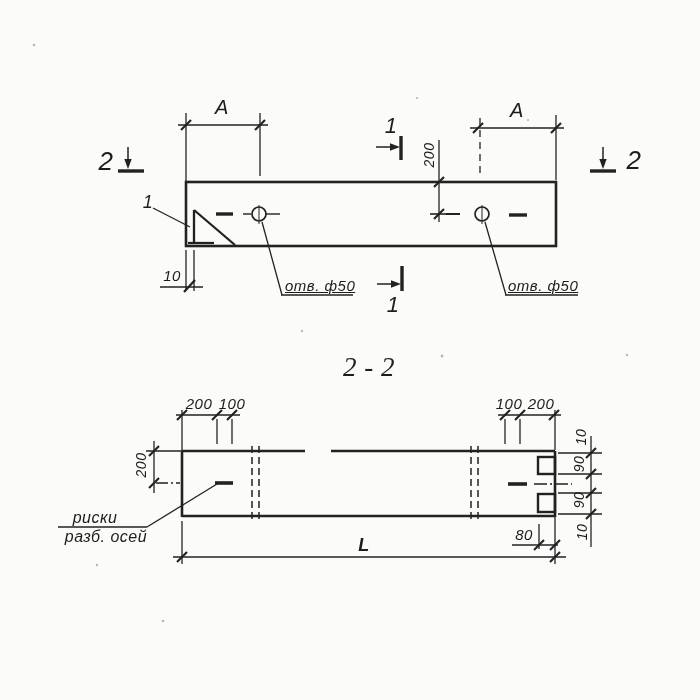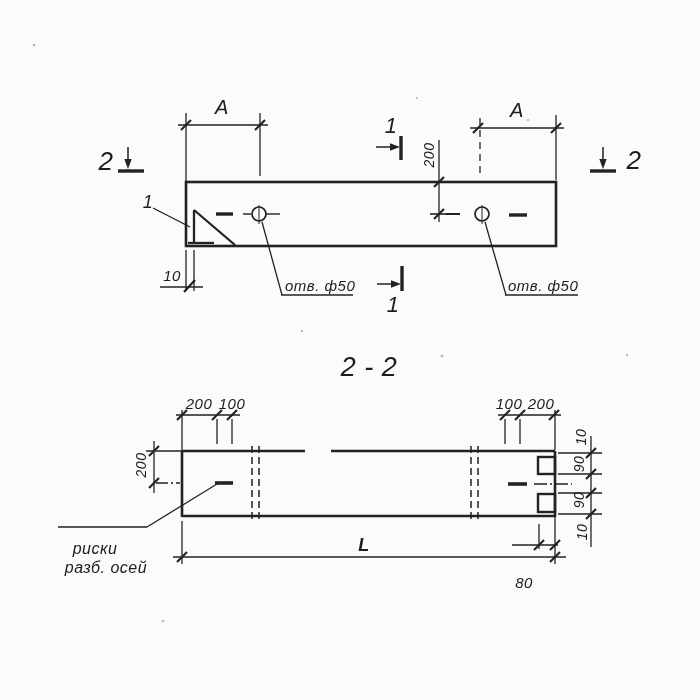--- a/index.html
+++ b/index.html
@@ -13,22 +13,22 @@
   svg.lines{position:absolute;left:0;top:0;}
   .lbl{
     position:absolute;
     color:#1d1d1d;
     font-style:italic;
     white-space:nowrap;
     transform:translate(-50%,-50%);
     letter-spacing:.5px;
   }
   .lbl.rot{transform:translate(-50%,-50%) rotate(-90deg);}
-  .lbl.leftal{transform:none;}
-  .fs14{font-size:14px;} .fs15{font-size:15px;} .fs16{font-size:16px;margin-top:31px;}
+  .lbl.leftal{transform:none;text-decoration:underline;}
+  .fs14{font-size:14px;} .fs15{font-size:15px;} .fs16{font-size:16px;}
   .fs18{font-size:18px;} .fs20{font-size:20px;} .fs22{font-size:22px;}
   .fs26{font-size:26px;} .fs27{font-size:27px;}
   .bold{font-weight:bold;}
 </style>
 </head>
 <body>
 
 <div class="canvas">
 
   <svg class="lines" width="700" height="700" viewBox="0 0 700 700" stroke="#222" fill="none" stroke-linecap="butt">
@@ -227,28 +227,28 @@
   <span class="lbl fs26" style="left:106px;top:161px;">2</span>
   <span class="lbl fs26" style="left:634px;top:160px;">2</span>
   <span class="lbl fs22" style="left:391px;top:126px;">1</span>
   <span class="lbl fs22" style="left:393px;top:305px;">1</span>
   <span class="lbl fs18" style="left:148px;top:202px;">1</span>
   <span class="lbl rot fs14" style="left:429px;top:155px;">200</span>
   <span class="lbl fs15" style="left:172px;top:275px;">10</span>
   <span class="lbl leftal fs15" style="left:285px;top:277px;">отв. ф50</span>
   <span class="lbl leftal fs15" style="left:508px;top:277px;">отв. ф50</span>
 
-  <span class="lbl fs27" style="left:369px;top:367px;">2 - 2</span>
+  <span class="lbl fs27" style="left:369px;top:367px;font-family:Liberation Serif, serif;">2 - 2</span>
   <span class="lbl fs15" style="left:199px;top:403px;">200</span>
   <span class="lbl fs15" style="left:232px;top:403px;">100</span>
   <span class="lbl fs15" style="left:509px;top:403px;">100</span>
   <span class="lbl fs15" style="left:541px;top:403px;">200</span>
   <span class="lbl rot fs14" style="left:141px;top:465px;">200</span>
   <span class="lbl rot fs14" style="left:581px;top:437px;">10</span>
   <span class="lbl rot fs14" style="left:579px;top:464px;">90</span>
   <span class="lbl rot fs14" style="left:579px;top:500px;">90</span>
   <span class="lbl rot fs14" style="left:582px;top:532px;">10</span>
-  <span class="lbl fs15" style="left:524px;top:534px;margin-top:48px;">80</span>
+  <span class="lbl fs15" style="left:524px;top:534px;">80</span>
   <span class="lbl fs18 bold" style="left:364px;top:545px;">L</span>
   <span class="lbl fs16" style="left:95px;top:518px;">риски</span>
   <span class="lbl fs16" style="left:106px;top:537px;">разб. осей</span>
 
 </div>
 
 </body></html>

